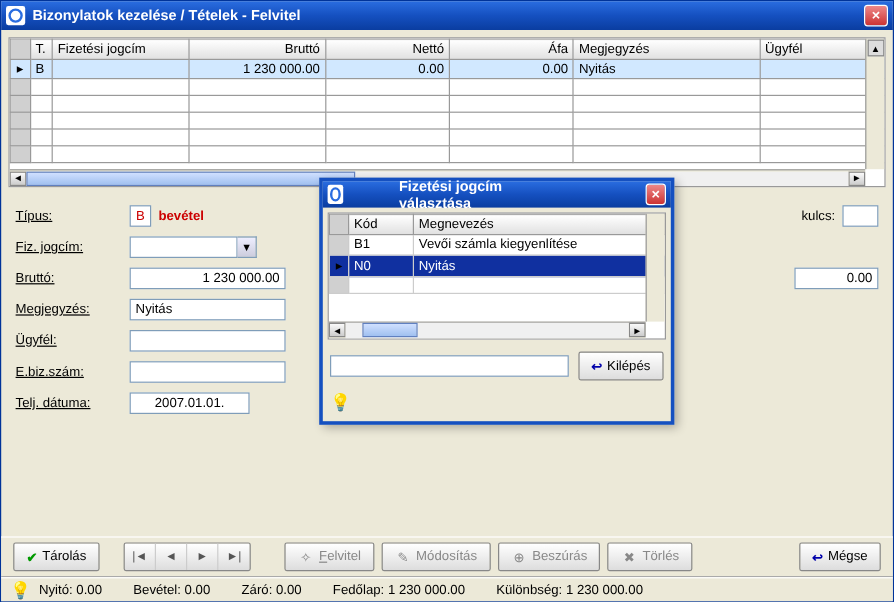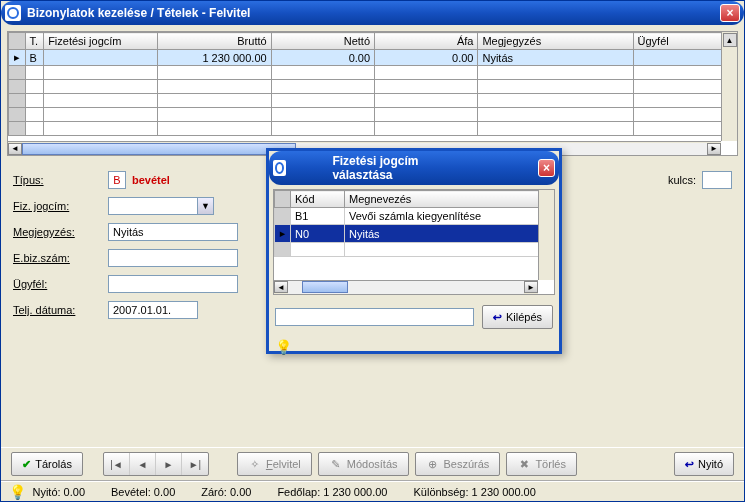--- a/index.html
+++ b/index.html
@@ -21,21 +21,20 @@
   }
   .titlebar {
     height: 24px;
     background: linear-gradient(180deg, #2a6de0 0%, #1550c0 50%, #0a3da0 100%);
     display: flex;
     align-items: center;
     padding: 0 4px;
     color: #fff;
     font-weight: bold;
     font-size: 12px;
-    border-radius: 12px;
   }
   .titlebar .app-icon {
     width: 16px; height:16px;
     background: #fff;
     margin-right: 6px;
     border-radius: 2px;
     position: relative;
   }
   .titlebar .app-icon::before {
     content: '';
@@ -153,21 +152,21 @@
     display:flex; align-items:center; padding:0 8px; font-size:11px;
   }
   .statusbar span.cell { margin-right:26px; white-space:nowrap;}
   .statusbar .bulb { color:#f90; font-size:14px; margin-right:6px;}
   .dialog {
     position:absolute; left:265px; top:147px; width:296px; height:206px;
     border:3px solid #1550c0;
     background:#ece9d8;
     box-shadow:3px 3px 8px rgba(0,0,0,0.3);
   }
-  .dialog .titlebar { height:34px;gap:40px; }
+  .dialog .titlebar { height:22px;gap:40px; }
   .dialog .dgrid { margin:4px; border:1px solid #999; background:#fff; height:106px; position:relative; overflow:hidden;}
   .dialog .dgrid table { border-collapse:collapse; width:100%; }
   .dialog .dgrid th { background:linear-gradient(180deg,#fff,#e0e0e0); border:1px solid #999; padding:2px 4px; font-weight:normal; text-align:left; height:16px;}
   .dialog .dgrid td { border:1px solid #ccc; padding:2px 4px; height:14px;}
   .dialog .dgrid tr.sel td { background:#1030a0; color:#fff;}
   .dialog .dgrid .rowmark { background:#d0d0d0; width:14px;text-align:center;}
   .dialog .dhscroll {
     position:absolute; left:0; right:16px; bottom:0; height:14px; background:#ece9d8; border-top:1px solid #999; display:flex;
   }
   .dialog .dhscroll .arrow {width:14px;height:12px;background:linear-gradient(180deg,#fafafa,#ccc);border:1px solid #888;display:flex;align-items:center;justify-content:center;font-size:8px;}
@@ -298,34 +297,40 @@
       <input class="text" style="width: 30px;" value="">
     </div>
     <div class="form-row">
       <label class="k">Fiz. jogcím:</label>
       <div class="combo">
         <input class="text" style="width: 90px;" value="">
         <div class="btn">▼</div>
       </div>
     </div>
     <div class="form-row">
+      <label class="k">Bruttó:</label>
+      <input class="text" style="width: 130px; text-align: right;" value="1 230 000.00">
+      <div style="flex:1"></div>
+      <input class="text" style="width: 70px; text-align: right;" value="0.00">
+    </div>
+    <div class="form-row">
       <label class="k">Megjegyzés:</label>
       <input class="text" style="width: 130px;" value="Nyitás">
     </div>
     <div class="form-row">
+      <label class="k">Ügyfél:</label>
+      <input class="text" style="width: 130px;" value="">
+    </div>
+    <div class="form-row">
       <label class="k">E.biz.szám:</label>
       <input class="text" style="width: 130px;" value="">
     </div>
     <div class="form-row">
-      <label class="k">Ügyfél:</label>
-      <input class="text" style="width: 130px;" value="">
-    </div>
-    <div class="form-row">
       <label class="k">Telj. dátuma:</label>
-      <input class="text" style="width: 90px;" value="2007.01.01.">
+      <input class="text" style="width: 100px; text-align: center;" value="2007.01.01.">
     </div>
   </div>
 
   <div class="toolbar">
     <div class="btn3d">
       <span class="check">✔</span>
       <span>Tárolás</span>
     </div>
     <div style="width:8px"></div>
     <div class="navgroup">
@@ -347,21 +352,21 @@
       <span class="icon">⊕</span>
       <span>Beszúrás</span>
     </div>
     <div class="btn3d disabled">
       <span class="icon">✖</span>
       <span>Törlés</span>
     </div>
     <div style="flex:1"></div>
     <div class="btn3d">
       <span class="arrow-back">↩</span>
-      <span>Nyitó</span>
+      <span>Mégse</span>
     </div>
   </div>
 
   <div class="statusbar">
     <span class="bulb">💡</span>
     <span class="cell">Nyitó: 0.00</span>
     <span class="cell">Bevétel: 0.00</span>
     <span class="cell">Záró: 0.00</span>
     <span class="cell">Fedőlap: 1 230 000.00</span>
     <span class="cell">Különbség: 1 230 000.00</span>

